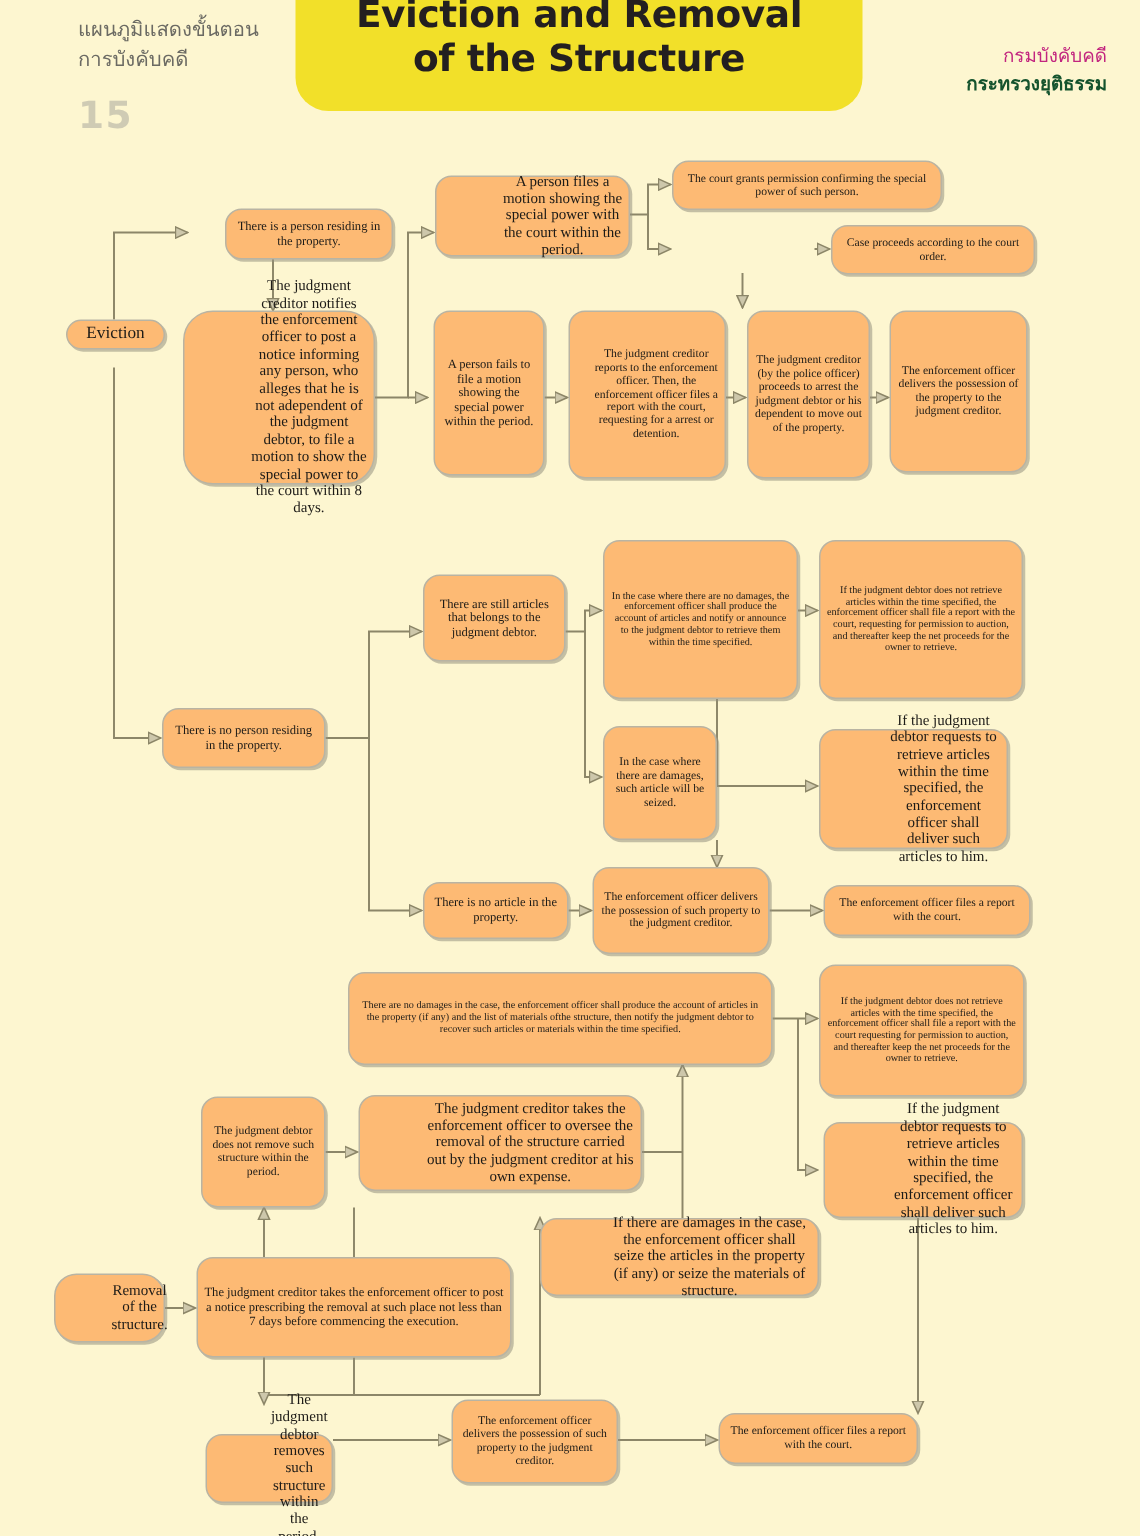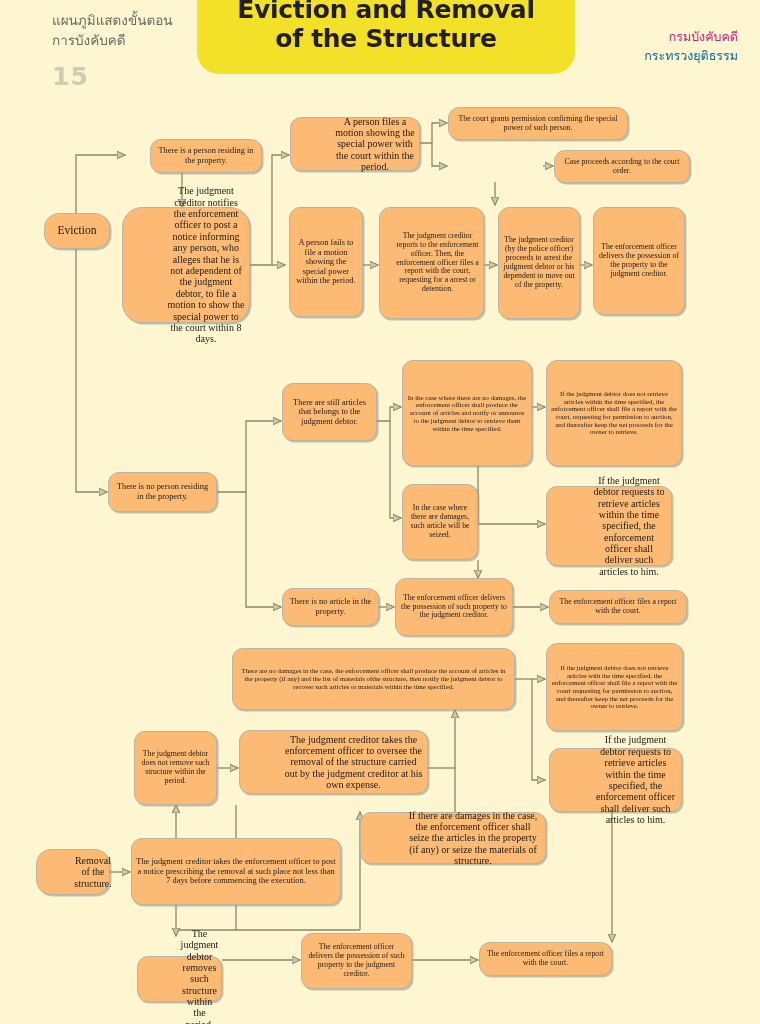--- a/index.html
+++ b/index.html
@@ -42,21 +42,21 @@
     color:#cfcbb4;
     letter-spacing:1px;
   }
   .hdr-right{
     position:absolute;right:22px;top:27px;width:160px;
     text-align:right;
     font-family:"DejaVu Sans", sans-serif;
     font-size:12.5px;line-height:1.55;
   }
   .hdr-right .l1{color:#c2257f;}
-  .hdr-right .l2{color:#0369a1;}
+  .hdr-right .l2{color:#14532d;font-weight:bold;}
 
   
   .node{
     position:absolute;
     box-sizing:border-box;
     background:#fdba74;
     border:1.6px solid #b9b4a3;
     border-radius:11px;
     box-shadow:1.5px 1.5px 0 rgba(150,145,128,.55);
     display:flex;align-items:center;justify-content:center;
@@ -158,21 +158,21 @@
       <path d="M176,930 L176,936" marker-end="url(#ar)"></path>
       <path d="M360,930 L360,812" marker-end="url(#ar)"></path>
 
       <path d="M222,960 L300,960" marker-end="url(#ar)"></path>
       <path d="M412,960 L478,960" marker-end="url(#ar)"></path>
 
       <path d="M612,812 L612,942" marker-end="url(#ar)"></path>
     </g>
   </svg>
 
-  <div class="node pill t11" style="left:44px;top:213px;width:66px;height:36px;">Eviction</div>
+  <div class="node pill t11" style="left:44px;top:213px;width:66px;height:20px;">Eviction</div>
 
   <div class="node t8" style="left:126px;top:139px;width:112px;height:34px;margin-left:24px;">There is a person residing in the property.</div>
 
   <div class="node t7" style="left:122px;top:207px;width:128px;height:116px;border-radius:20px;">The judgment creditor notifies the enforcement officer to post a notice informing any person, who alleges that he is not adependent of the judgment debtor, to file a motion to show the special power to the court within 8 days.</div>
 
   <div class="node t7" style="left:290px;top:117px;width:130px;height:54px;">A person files a motion showing the special power with the court within the period.</div>
 
   <div class="node t75" style="left:448px;top:107px;width:180px;height:33px;">The court grants permission confirming the special power of such person.</div>
 
 

